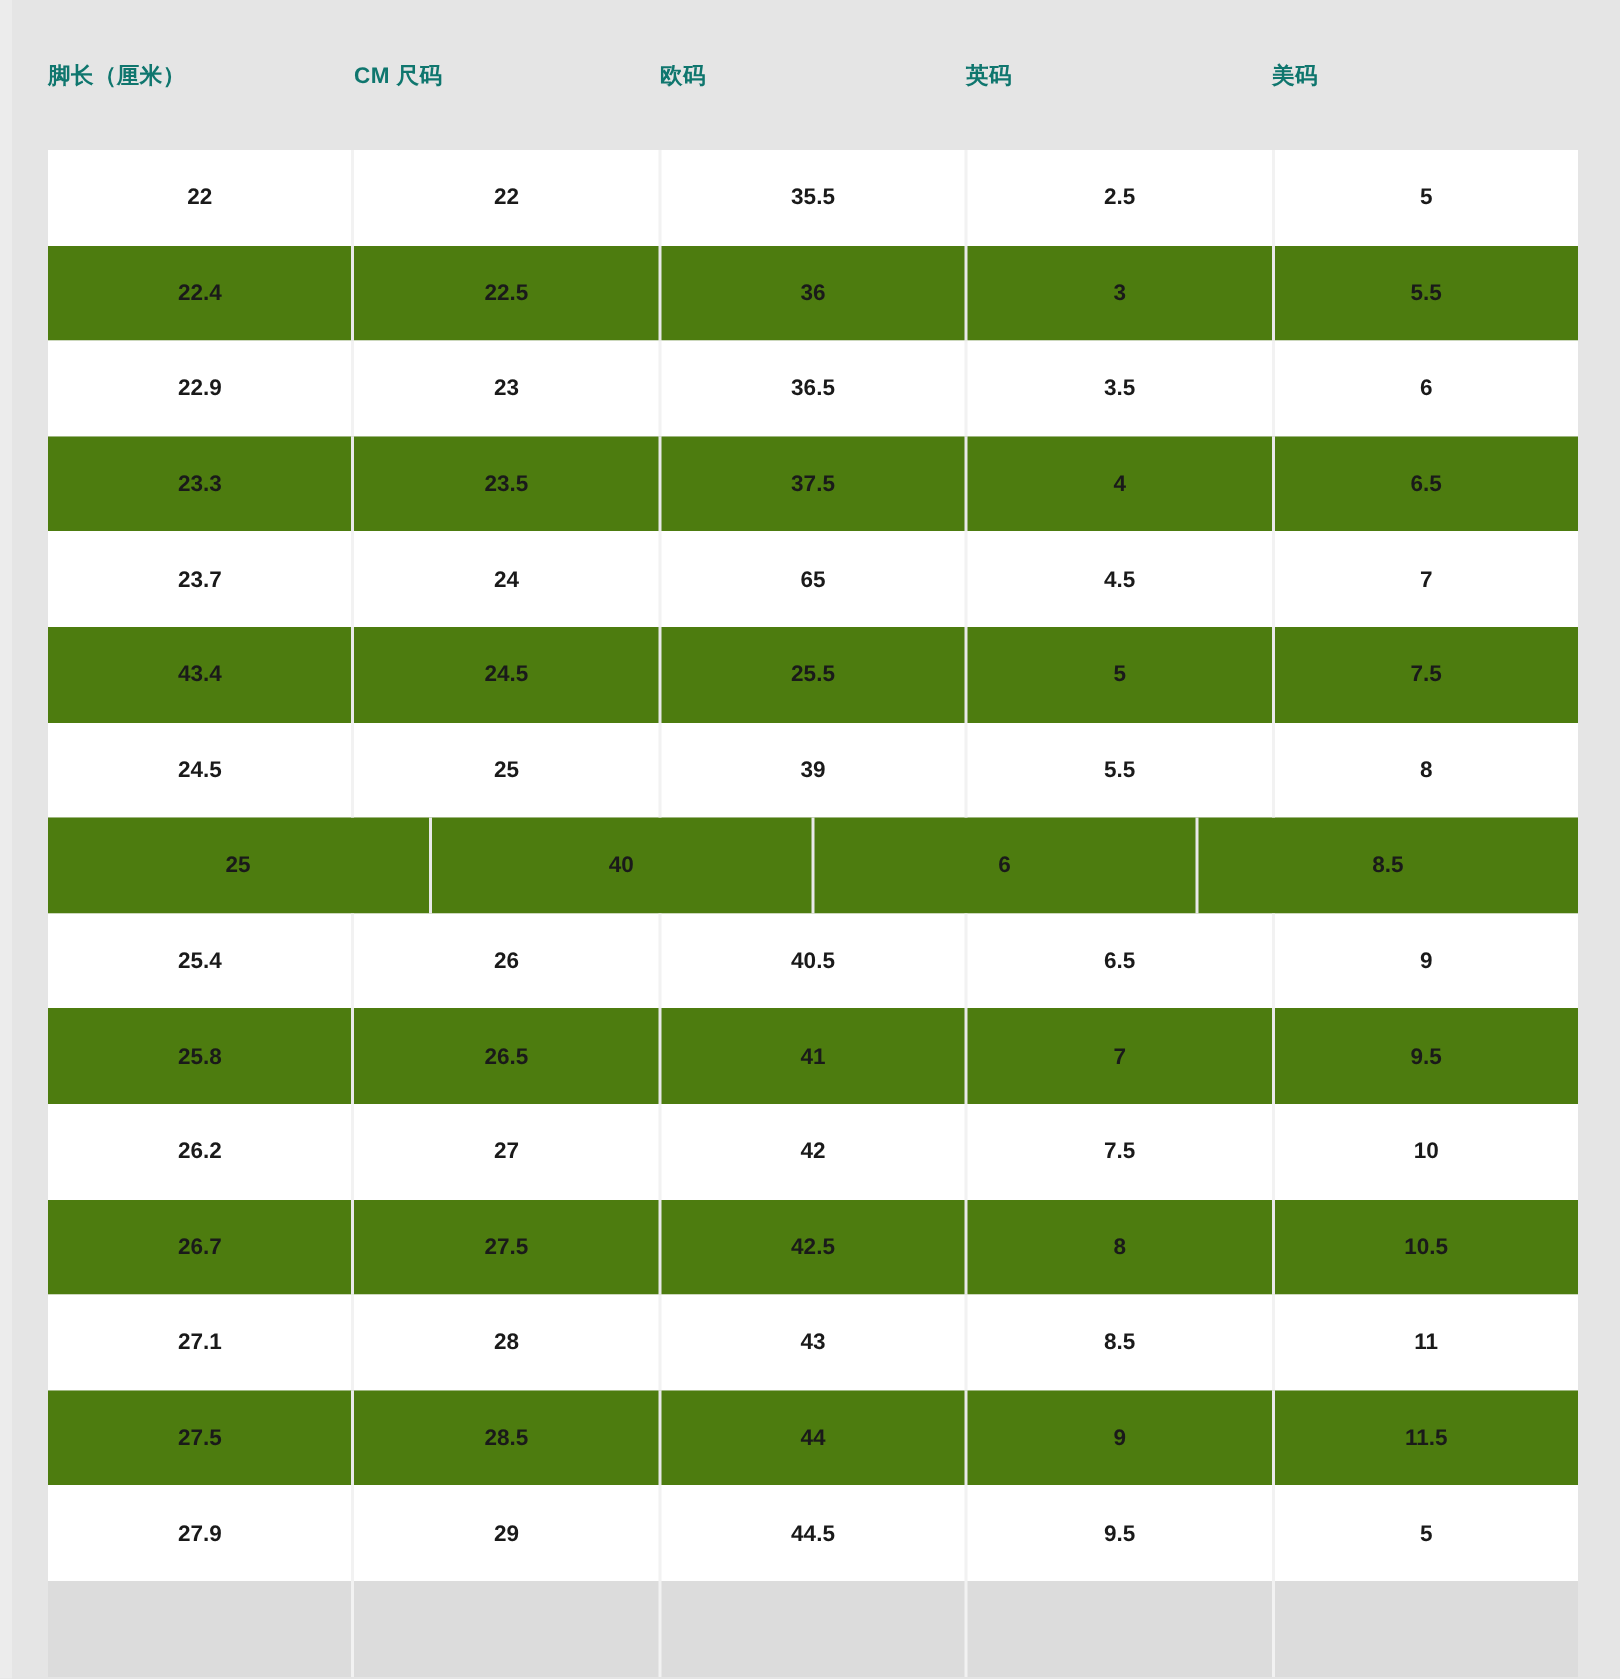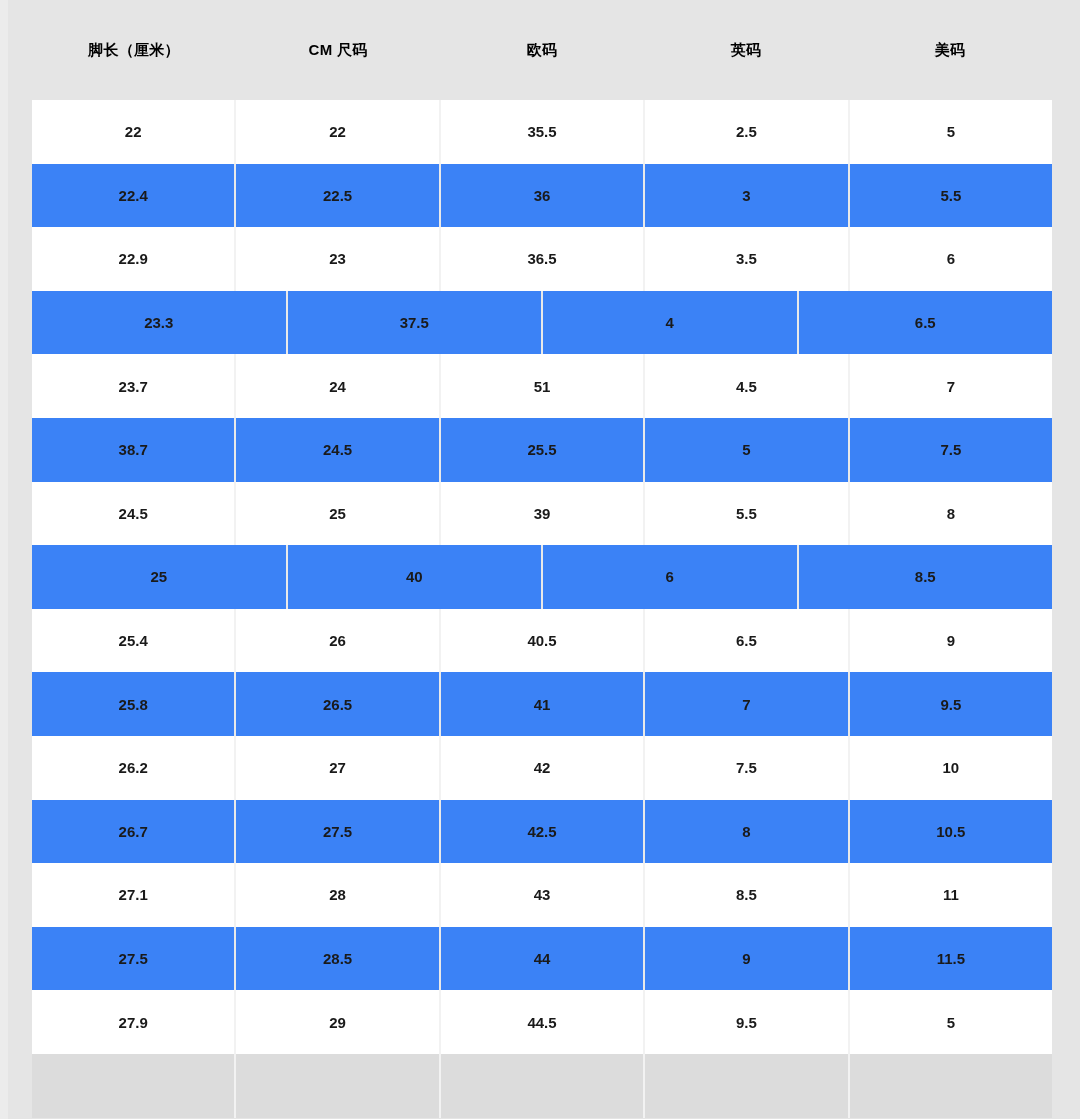--- a/index.html
+++ b/index.html
@@ -33,43 +33,42 @@
     left: 32px;
     top: 0;
     width: 1020px;
     height: 100px;
     display: flex;
     align-items: center;
     background: transparent;
   }
   .chart-header .hcell {
     flex: 1 1 0;
-    text-align: center;
     font-size: 15px;
     font-weight: bold;
-    color: #000000;
+    color: #0f766e;
     letter-spacing: 0.3px;
     white-space: nowrap;
   }
   
   .chart-body {
     position: absolute;
     left: 32px;
     top: 100px;
     width: 1020px;
     height: 1019px;
     overflow: hidden;
   }
   .row {
     display: flex;
     height: 63.6px;
     box-sizing: border-box;
   }
   .row.odd  { background: #ffffff; }
-  .row.even { background: #3b82f6; }
+  .row.even { background: #4d7c0f; }
   .row.tail { background: #dcdcdc; height: 63.6px; }
   .cell {
     flex: 1 1 0;
     display: flex;
     align-items: center;
     justify-content: center;
     font-size: 15px;
     font-weight: bold;
     color: #1a1a1a;
     box-sizing: border-box;
@@ -112,33 +111,34 @@
       </div>
       <div class="row odd">
         <div class="cell">22.9</div>
         <div class="cell">23</div>
         <div class="cell">36.5</div>
         <div class="cell">3.5</div>
         <div class="cell">6</div>
       </div>
       <div class="row even">
         <div class="cell">23.3</div>
+        <div class="cell">23.5</div>
         <div class="cell">37.5</div>
         <div class="cell">4</div>
         <div class="cell">6.5</div>
       </div>
       <div class="row odd">
         <div class="cell">23.7</div>
         <div class="cell">24</div>
-        <div class="cell">51</div>
+        <div class="cell">65</div>
         <div class="cell">4.5</div>
         <div class="cell">7</div>
       </div>
       <div class="row even">
-        <div class="cell">38.7</div>
+        <div class="cell">43.4</div>
         <div class="cell">24.5</div>
         <div class="cell">25.5</div>
         <div class="cell">5</div>
         <div class="cell">7.5</div>
       </div>
       <div class="row odd">
         <div class="cell">24.5</div>
         <div class="cell">25</div>
         <div class="cell">39</div>
         <div class="cell">5.5</div>

